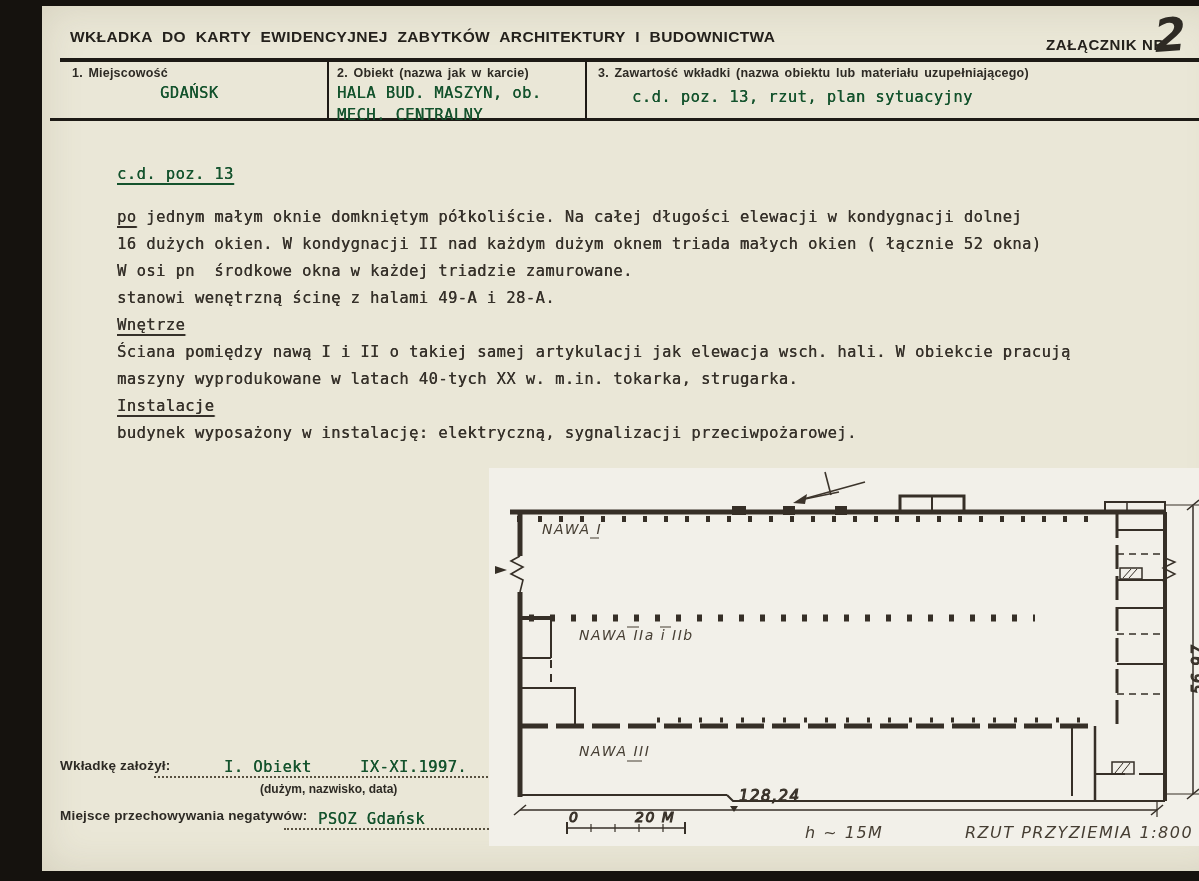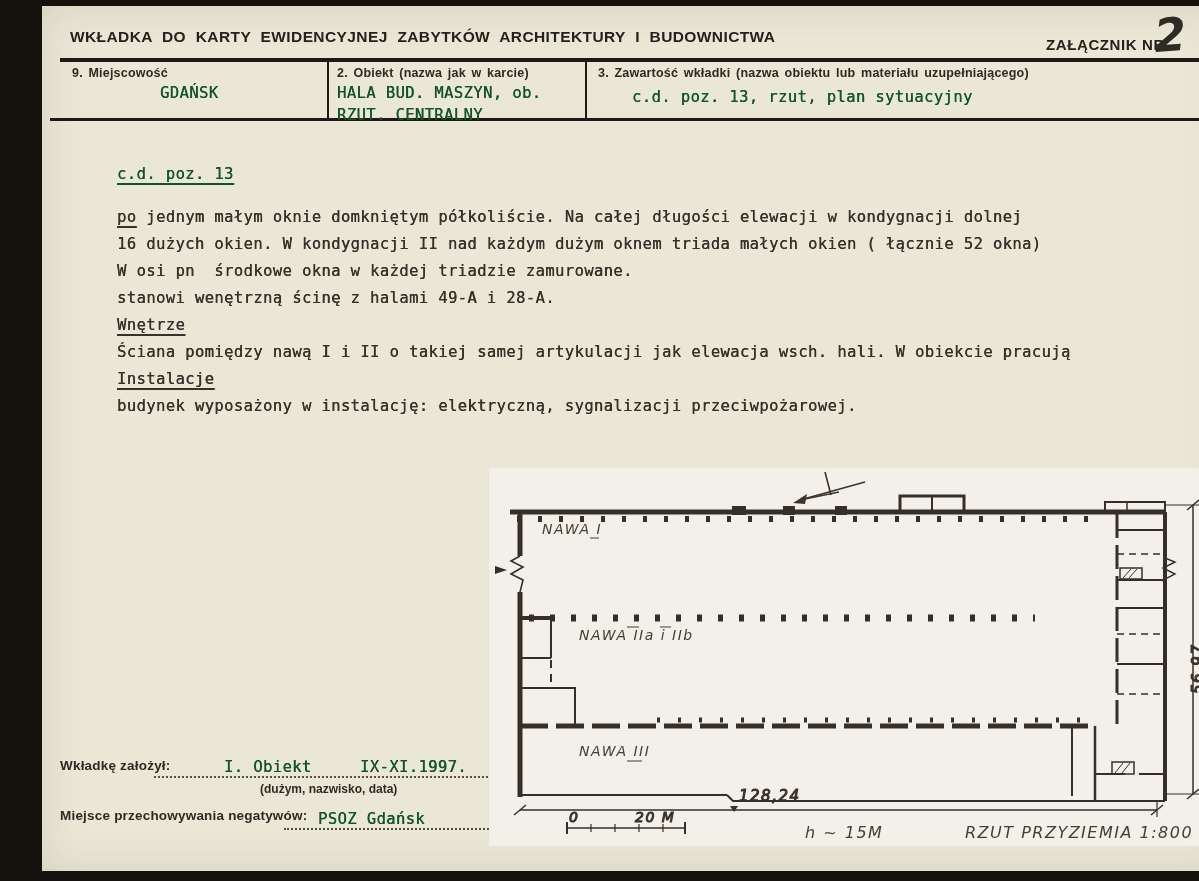--- a/index.html
+++ b/index.html
@@ -77,38 +77,39 @@
 
   <div class="title">WKŁADKA DO KARTY EWIDENCYJNEJ ZABYTKÓW ARCHITEKTURY I BUDOWNICTWA</div>
   <div class="attach-label">ZAŁĄCZNIK NR</div>
   <div class="attach-num">2</div>
 
   <div class="rule rule-top"></div>
   <div class="rule rule-bottom"></div>
   <div class="vsep vsep1"></div>
   <div class="vsep vsep2"></div>
 
-  <div class="cell-label" style="left:30px;top:60px;">9. Miejscowość</div>
+  <div class="cell-label" style="left:30px;top:60px;">1. Miejscowość</div>
   <div class="cell-value mono" style="left:118px;top:78px;">GDAŃSK</div>
 
   <div class="cell-label" style="left:295px;top:60px;">2. Obiekt (nazwa jak w karcie)</div>
   <div class="cell-value mono" style="left:295px;top:78px;">HALA BUD. MASZYN, ob.</div>
-  <div class="cell-value mono" style="left:295px;top:100px;">RZUT. CENTRALNY</div>
+  <div class="cell-value mono" style="left:295px;top:100px;">MECH. CENTRALNY</div>
 
   <div class="cell-label" style="left:556px;top:60px;">3. Zawartość wkładki (nazwa obiektu lub materiału uzupełniającego)</div>
   <div class="cell-value mono" style="left:590px;top:82px;">c.d. poz. 13, rzut, plan sytuacyjny</div>
 
   <div class="body-heading mono">c.d. poz. 13</div>
   <div class="body-lines">
       <div class="tline"><span class="u-lead">po</span> jednym małym oknie domkniętym półkoliście. Na całej długości elewacji w kondygnacji dolnej</div>
       <div class="tline">16 dużych okien. W kondygnacji II nad każdym dużym oknem triada małych okien ( łącznie 52 okna)</div>
       <div class="tline">W osi pn  środkowe okna w każdej triadzie zamurowane.</div>
       <div class="tline">stanowi wenętrzną ścinę z halami 49-A i 28-A.</div>
       <div class="tline u-full">Wnętrze</div>
       <div class="tline">Ściana pomiędzy nawą I i II o takiej samej artykulacji jak elewacja wsch. hali. W obiekcie pracują</div>
+      <div class="tline">maszyny wyprodukowane w latach 40-tych XX w. m.in. tokarka, strugarka.</div>
       <div class="tline u-full">Instalacje</div>
       <div class="tline">budynek wyposażony w instalację: elektryczną, sygnalizacji przeciwpożarowej.</div>
     </div>
 
   <div class="f-label" style="left:18px;top:752px;">Wkładkę założył:</div>
   <div class="dotline" style="left:112px;top:752px;width:338px;height:18px;"></div>
   <div class="cell-value mono" style="left:182px;top:752px;">I. Obiekt</div>
   <div class="cell-value mono" style="left:318px;top:752px;">IX-XI.1997.</div>
   <div class="f-caption" style="left:218px;top:776px;">(dużym, nazwisko, data)</div>
 

